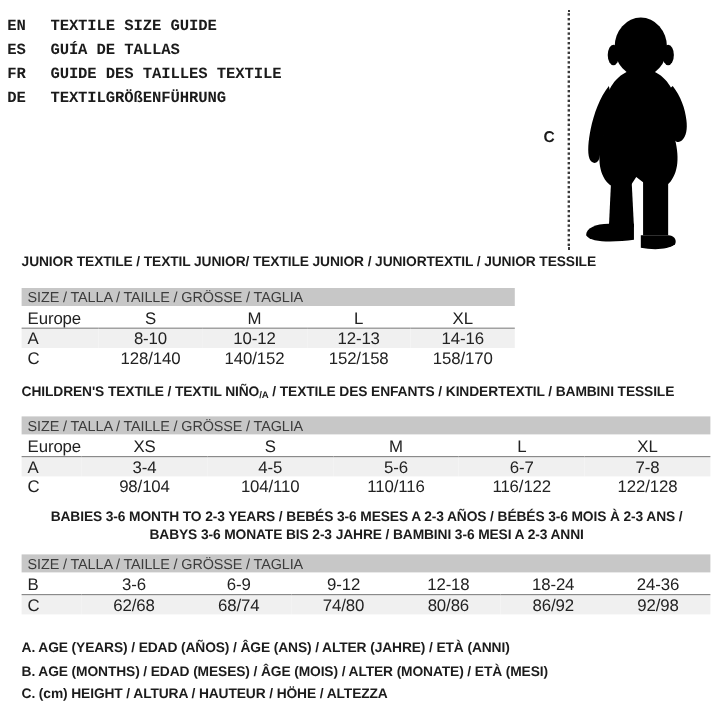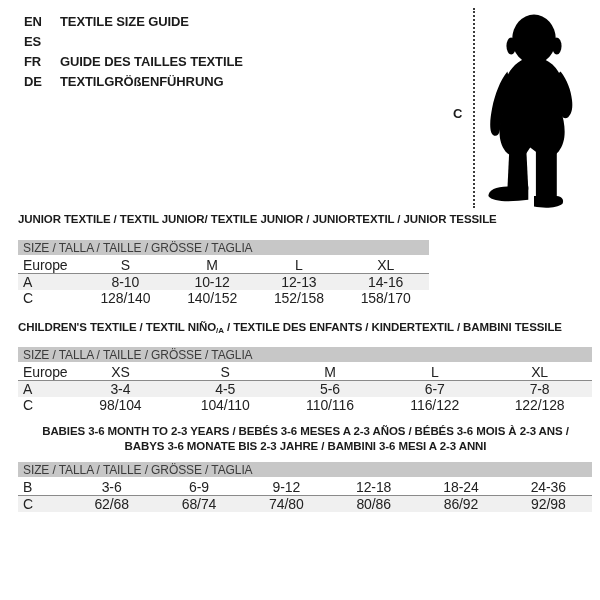--- a/index.html
+++ b/index.html
@@ -1,21 +1,21 @@
 <!DOCTYPE html>
 <html><head>
 <meta charset="utf-8">
 <style>
   * { margin:0; padding:0; box-sizing:border-box; }
   html,body { background:#ffffff; }
   body { font-family:"Liberation Sans", sans-serif; color:#1b1b1b; }
   .canvas { position:relative; width:600px; height:600px; background:#ffffff; overflow:hidden; }
 
   
-  .lang-block { position:absolute; left:24px; top:11px; }
+  .lang-block { position:absolute; left:6px; top:11px;font-family:Liberation Mono, monospace; }
   .lang-row { display:flex; height:20px; align-items:center; font-weight:700; font-size:13px; letter-spacing:-0.1px; }
   .lang-code { width:36px; }
   .lang-title { white-space:nowrap; }
 
   
   .measure-line { position:absolute; left:473px; top:8px; height:200px; width:0; border-left:2px dotted #3a3a3a; }
   .measure-label { position:absolute; left:453px; top:106px; font-weight:700; font-size:13px; }
   .baby-svg { position:absolute; left:477px; top:5px; width:114px; height:212px; }
 
   
@@ -44,20 +44,21 @@
 
 <div class="canvas">
 
   <div class="lang-block">
     <div class="lang-row">
       <span class="lang-code">EN</span>
       <span class="lang-title">TEXTILE SIZE GUIDE</span>
     </div>
     <div class="lang-row">
       <span class="lang-code">ES</span>
+      <span class="lang-title">GUÍA DE TALLAS</span>
     </div>
     <div class="lang-row">
       <span class="lang-code">FR</span>
       <span class="lang-title">GUIDE DES TAILLES TEXTILE</span>
     </div>
     <div class="lang-row">
       <span class="lang-code">DE</span>
       <span class="lang-title">TEXTILGRÖßENFÜHRUNG</span>
     </div>
   </div>
@@ -198,14 +199,19 @@
         <td>68/74</td>
         <td>74/80</td>
         <td>80/86</td>
         <td>86/92</td>
         <td>92/98</td>
       </tr>
     </tbody>
       </table>
   </div>
 
+  <div class="footer-notes">
+    <div>A. AGE (YEARS) / EDAD (AÑOS) / ÂGE (ANS) / ALTER (JAHRE) / ETÀ (ANNI)</div>
+    <div>B. AGE (MONTHS) / EDAD (MESES) / ÂGE (MOIS) / ALTER (MONATE) / ETÀ (MESI)</div>
+    <div>C. (cm) HEIGHT / ALTURA / HAUTEUR / HÖHE / ALTEZZA</div>
+  </div>
 
 </div>
 
 </body></html>

